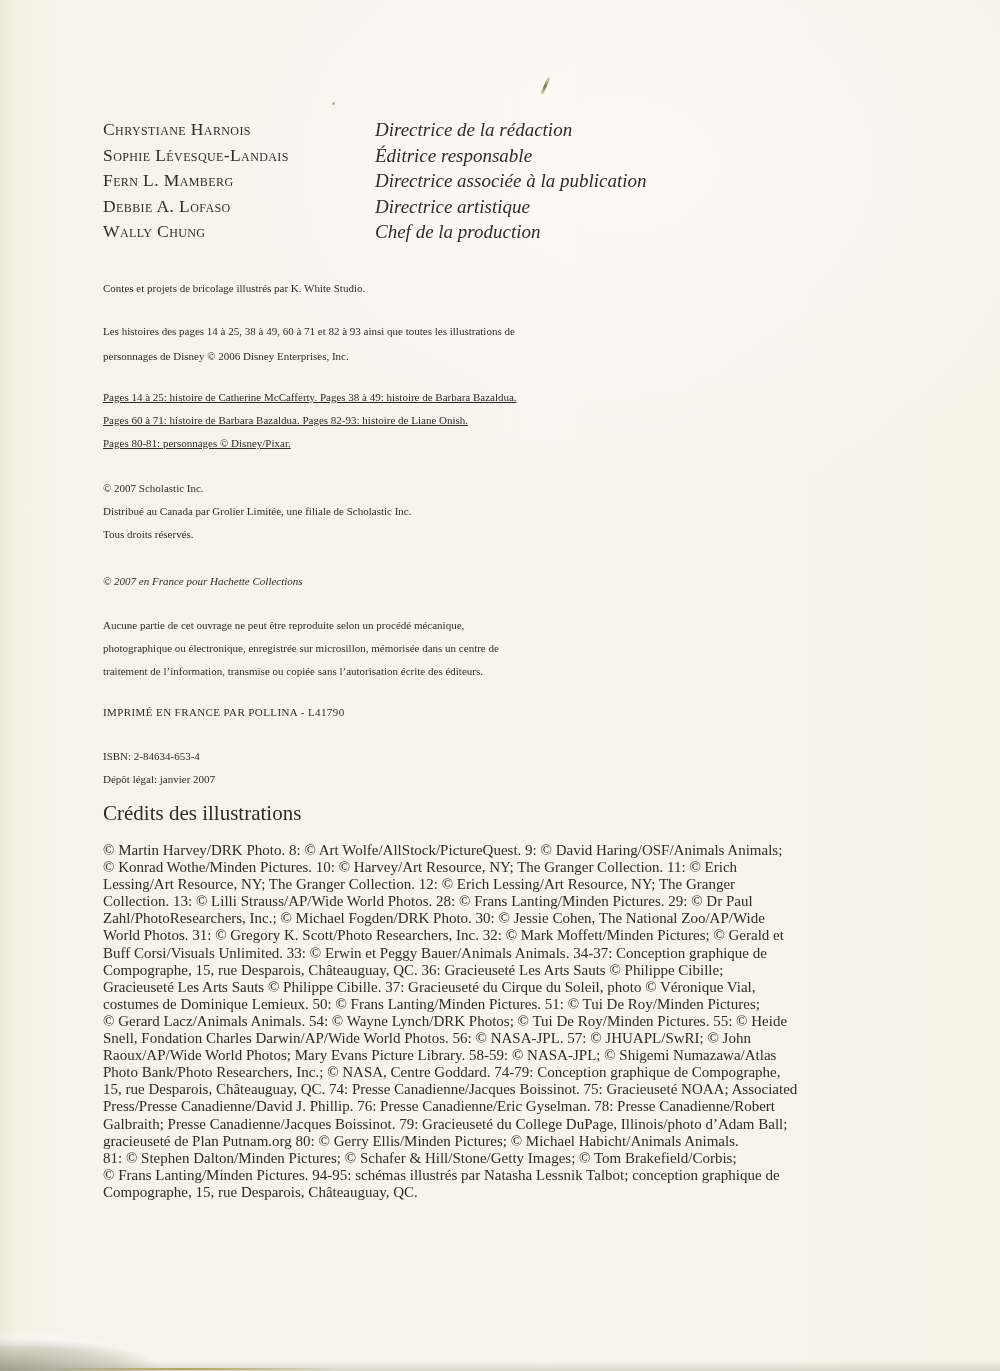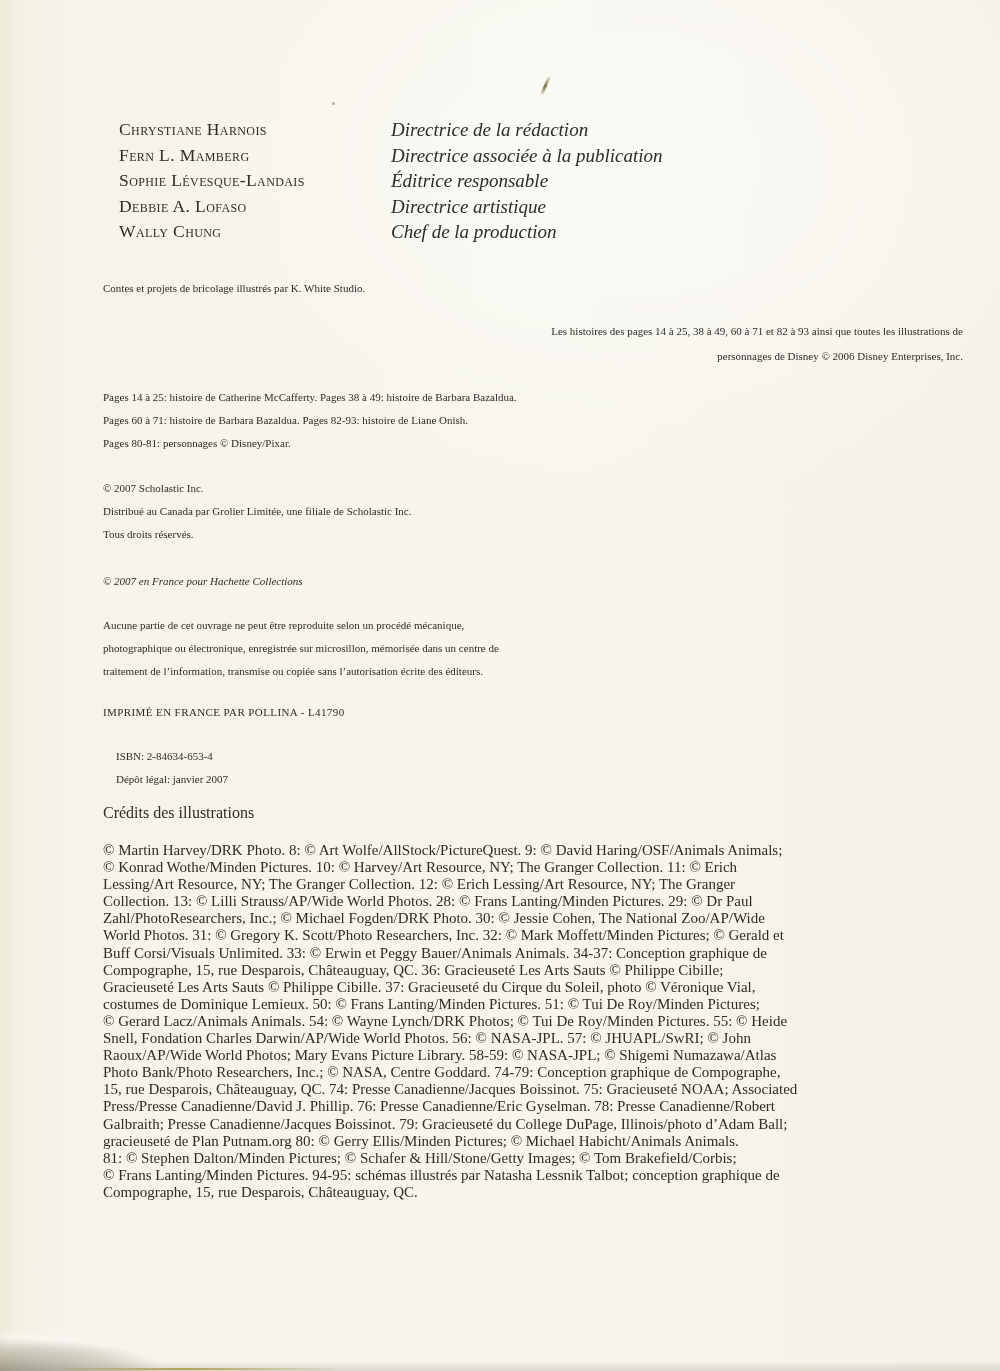--- a/index.html
+++ b/index.html
@@ -15,48 +15,48 @@
     overflow: hidden;
     color: #2e2c27;
     background:
       radial-gradient(ellipse 700px 500px at 62% 12%, rgba(255,255,255,0.55), rgba(255,255,255,0) 70%),
       linear-gradient(to right, #efead9 0px, #f4f1e4 18px, #f6f3ea 60px, #f7f5ec 55%, #f5f2e8 100%);
   }
   .abs { position: absolute; }
   .content-left { left: 103px; }
 
   
-  .staff-row { display: flex; line-height: 25.5px; margin-left: 16px; }
+  .staff-row { display: flex; line-height: 25.5px; }
   .staff-name {
     width: 272px;
     font-variant: small-caps;
     font-size: 17.5px;
     letter-spacing: 0.4px;
   }
   .staff-role {
     font-style: italic;
     font-size: 19px;
   }
 
   
   .body-text {
     font-size: 11px;
     line-height: 23px;
     width: 860px;
   }
-  .histoires { line-height: 24.5px; text-align: right; }
+  .histoires { line-height: 24.5px; }
 
   .printer-line {
     font-size: 11px;
     letter-spacing: 0.4px;
     line-height: 18px;
   }
 
   .credits-heading {
-    font-size: 16px;
+    font-size: 21px;
     line-height: 26px;
   }
   .credits-text {
     font-size: 15px;
     line-height: 17.1px;
     width: 858px;
   }
 
   
   .scratch {
@@ -103,45 +103,45 @@
 
   <div class="abs scratch"></div>
   <div class="abs speck"></div>
 
   <div class="abs content-left" style="top:117px;">
     <div class="staff-row">
       <span class="staff-name">Chrystiane Harnois</span>
       <span class="staff-role">Directrice de la rédaction</span>
     </div>
     <div class="staff-row">
+      <span class="staff-name">Sophie Lévesque-Landais</span>
+      <span class="staff-role">Éditrice responsable</span>
+    </div>
+    <div class="staff-row">
       <span class="staff-name">Fern L. Mamberg</span>
       <span class="staff-role">Directrice associée à la publication</span>
-    </div>
-    <div class="staff-row">
-      <span class="staff-name">Sophie Lévesque-Landais</span>
-      <span class="staff-role">Éditrice responsable</span>
     </div>
     <div class="staff-row">
       <span class="staff-name">Debbie A. Lofaso</span>
       <span class="staff-role">Directrice artistique</span>
     </div>
     <div class="staff-row">
       <span class="staff-name">Wally Chung</span>
       <span class="staff-role">Chef de la production</span>
     </div>
   </div>
 
   <div class="abs content-left body-text" style="top:277px;">Contes et projets de bricolage illustrés par K. White Studio.</div>
 
   <div class="abs content-left body-text histoires" style="top:319px;">
       <div>Les histoires des pages 14 à 25, 38 à 49, 60 à 71 et 82 à 93 ainsi que toutes les illustrations de</div>
       <div>personnages de Disney © 2006 Disney Enterprises, Inc.</div>
     </div>
 
-  <div class="abs content-left body-text" style="top:386px;">
+  <div class="abs content-left body-text" style="top:386px;text-decoration:underline;">
       <div>Pages 14 à 25: histoire de Catherine McCafferty. Pages 38 à 49: histoire de Barbara Bazaldua.</div>
       <div>Pages 60 à 71: histoire de Barbara Bazaldua. Pages 82-93: histoire de Liane Onish.</div>
       <div>Pages 80-81: personnages © Disney/Pixar.</div>
     </div>
 
   <div class="abs content-left body-text" style="top:477px;">
       <div>© 2007 Scholastic Inc.</div>
       <div>Distribué au Canada par Grolier Limitée, une filiale de Scholastic Inc.</div>
       <div>Tous droits réservés.</div>
     </div>
@@ -149,21 +149,21 @@
   <div class="abs content-left body-text" style="top:570px;font-style:italic;">© 2007 en France pour Hachette Collections</div>
 
   <div class="abs content-left body-text" style="top:614px;">
       <div>Aucune partie de cet ouvrage ne peut être reproduite selon un procédé mécanique,</div>
       <div>photographique ou électronique, enregistrée sur microsillon, mémorisée dans un centre de</div>
       <div>traitement de l’information, transmise ou copiée sans l’autorisation écrite des éditeurs.</div>
     </div>
 
   <div class="abs content-left printer-line" style="top:703px;">IMPRIMÉ EN FRANCE PAR POLLINA - L41790</div>
 
-  <div class="abs content-left body-text" style="top:745px;margin-left:13px;">
+  <div class="abs content-left body-text" style="top:745px;">
       <div>ISBN: 2-84634-653-4</div>
       <div>Dépôt légal: janvier 2007</div>
     </div>
 
   <div class="abs content-left credits-heading" style="top:800px;">Crédits des illustrations</div>
 
   <div class="abs content-left credits-text" style="top:842px;">
       <div>© Martin Harvey/DRK Photo. 8: © Art Wolfe/AllStock/PictureQuest. 9: © David Haring/OSF/Animals Animals;</div>
       <div>© Konrad Wothe/Minden Pictures. 10: © Harvey/Art Resource, NY; The Granger Collection. 11: © Erich</div>
       <div>Lessing/Art Resource, NY; The Granger Collection. 12: © Erich Lessing/Art Resource, NY; The Granger</div>

